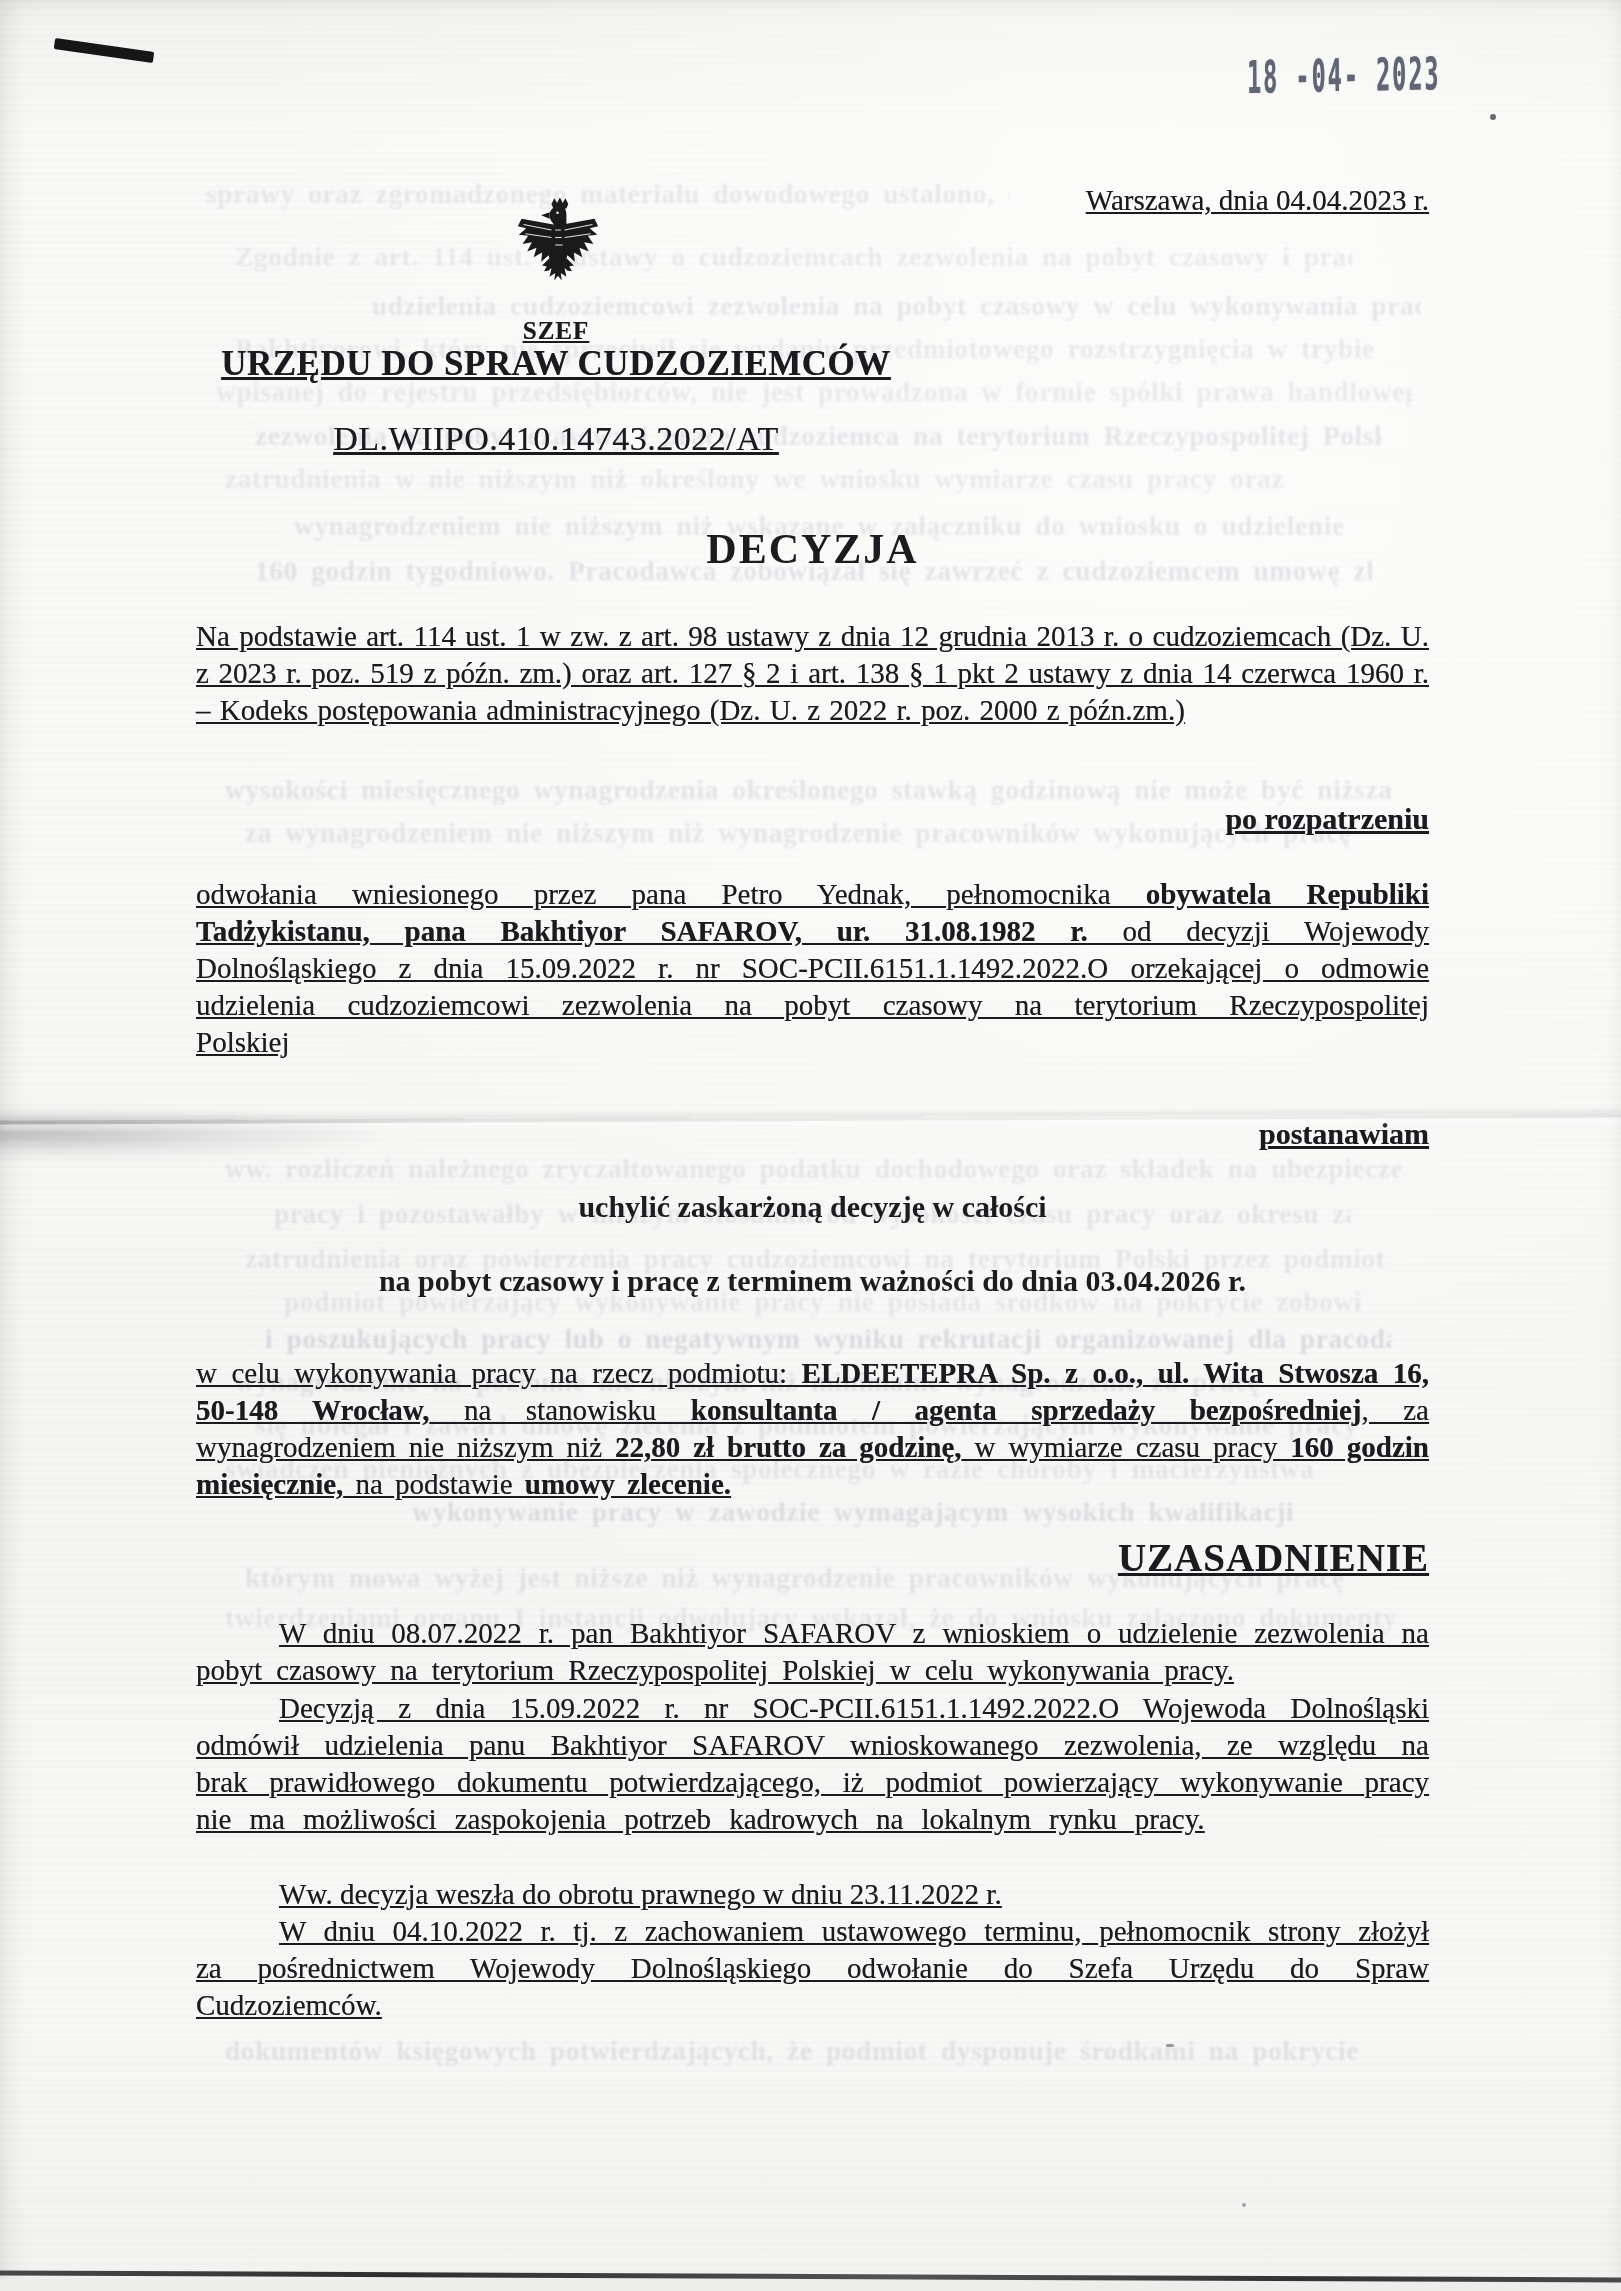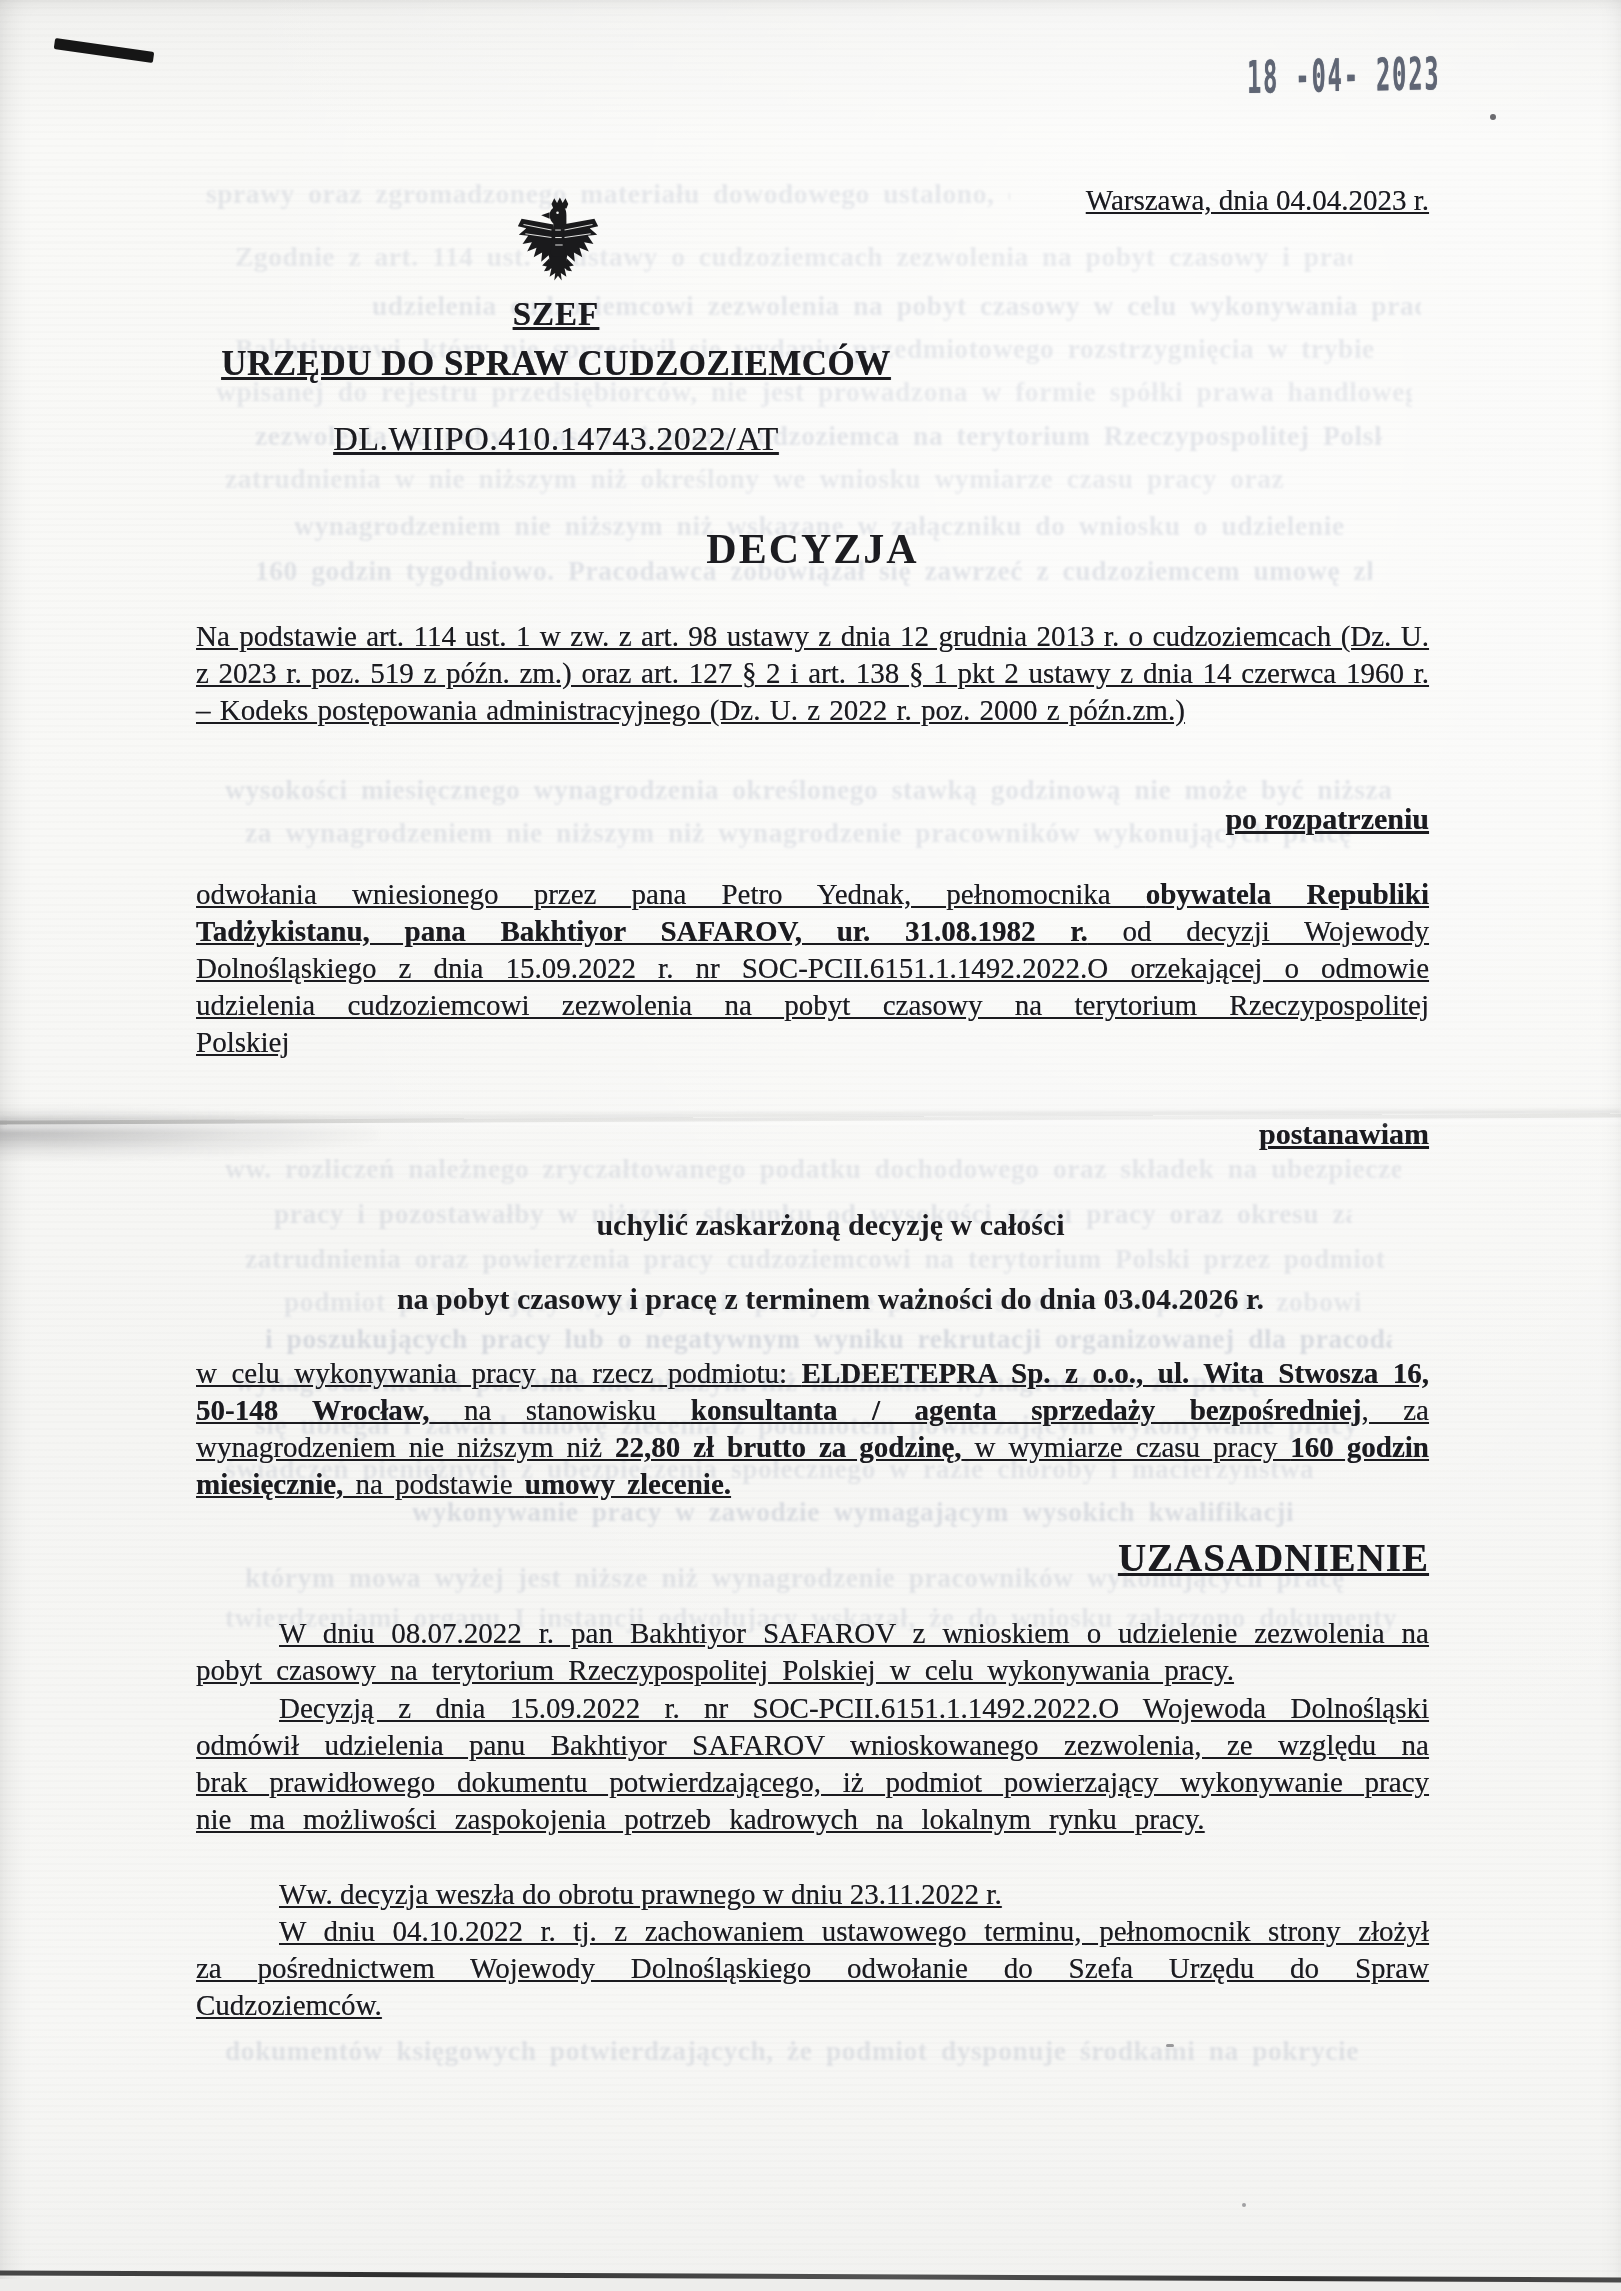--- a/index.html
+++ b/index.html
@@ -41,29 +41,29 @@
     font-family:"DejaVu Sans Mono",monospace;
     font-size:45px;font-weight:bold;letter-spacing:3.9px;
     color:#4b5263;opacity:.88;
     transform:scaleX(.52) rotate(-.6deg);transform-origin:left top;
     white-space:nowrap;z-index:3;
     text-shadow:0 0 1px rgba(75,82,99,.8);
   }
   .speck{ background:#3b3b42;border-radius:50%;z-index:3;opacity:.75; }
   .place-date{ top:182px;text-align:right;z-index:2; }
   .eagle{ left:516px;top:196px;width:84px;height:98px;z-index:2; }
-  .issuer1{ top:296px;font-size:33px;letter-spacing:1px;font-weight:bold; }
+  .issuer1{ top:312px;font-size:25px;letter-spacing:1px;font-weight:bold; }
   .issuer2{ top:345px;font-size:35px;letter-spacing:0.5px;font-weight:bold; }
   .case-number{ top:420px;font-size:34px;letter-spacing:0.5px; }
   .doc-title{ left:196px;width:1233px;top:525px;text-align:center;font-size:42px;font-weight:bold;letter-spacing:2px;z-index:2;margin:0; }
   .p-legal{ top:618px;word-spacing:2px; }
   .after-consideration{ top:800px;font-size:30px; }
   .p-appeal{ top:876px;word-spacing:11.8px; }
   .i-rule{ top:1115px;font-size:30px; }
-  .ruling{ left:196px;width:1233px;text-align:center;font-weight:bold;font-size:30px;z-index:2;margin:18px; }
+  .ruling{ left:196px;width:1233px;text-align:center;font-weight:bold;font-size:30px;z-index:2;margin:0; }
   .p-work{ top:1355px;word-spacing:4.9px; }
   .just-title{ top:1539px;font-size:39px;letter-spacing:1px; }
   .p-j0{ top:1615px;text-indent:83px;word-spacing:6.9px; }
   .p-j1{ top:1690px;text-indent:83px;word-spacing:10.8px; }
   .p-j2{ top:1876px;text-indent:83px; }
   .p-j3{ top:1913px;text-indent:83px;word-spacing:6.9px; }
   .ghost{
     position:absolute;
     font-size:27.4px;line-height:33px;
     color:#5e6b8c;

